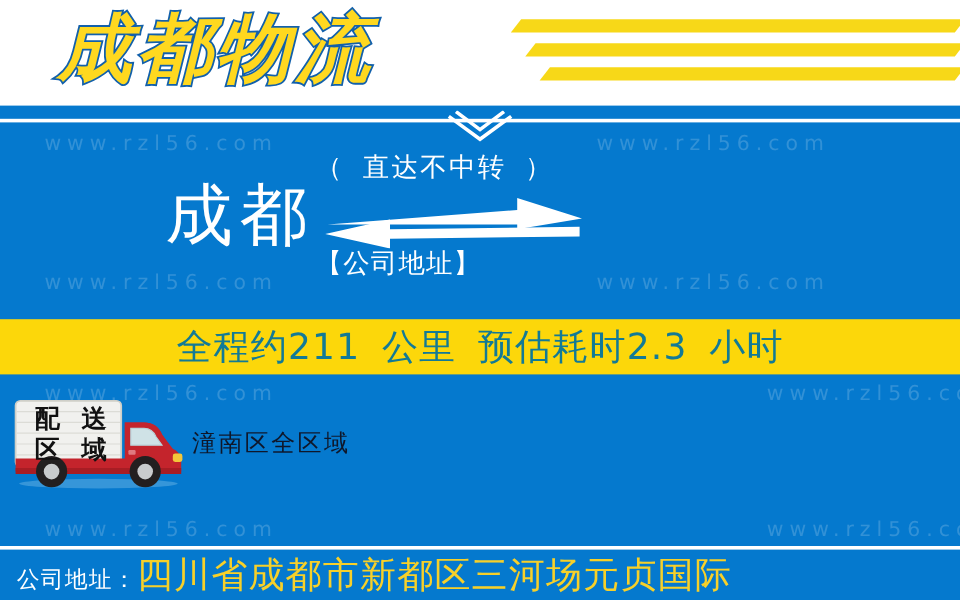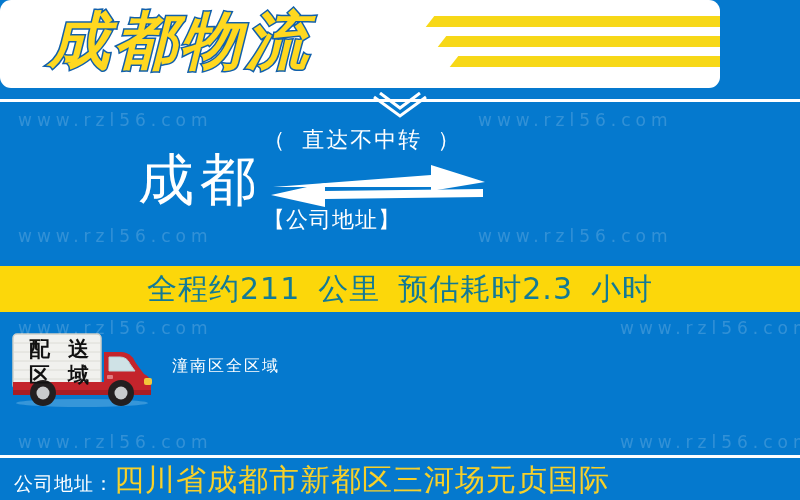--- a/index.html
+++ b/index.html
@@ -15,24 +15,23 @@
     width: 800px;
     height: 500px;
     overflow: hidden;
     background: #0579ce;
   }
 
   
   .header {
     position: absolute;
     left: 0; top: 0;
-    width: 720px; height: 88px;
+    width: 800px; height: 88px;
     background: #ffffff;
     overflow: hidden;
-    border-radius: 11px;
   }
   .brand-title {
     position: absolute;
     left: 48px; top: 2px;
     font-family: "DejaVu Sans", "Liberation Sans", sans-serif;
     font-size: 62px;
     font-weight: bold;
     font-style: italic;
     letter-spacing: 4px;
     color: #ffd81f;
@@ -156,23 +155,23 @@
     align-items: center;
     justify-items: center;
     color: #111111;
     font-size: 21px;
     font-weight: bold;
     line-height: 21px;
     pointer-events: none;
   }
   .area-text {
     position: absolute;
-    left: 172px; top: 26px;
-    color: #ffffff;
-    font-size: 16px;
+    left: 160px; top: 26px;
+    color: #0f172a;
+    font-size: 20px;
     letter-spacing: 2px;
     white-space: nowrap;
   }
 
   
   .bottom-rule {
     position: absolute;
     left: 0; top: 455px;
     width: 800px; height: 3px;
     background: #ffffff;
@@ -196,20 +195,21 @@
 
   
   .wm {
     position: absolute;
     color: rgba(255,255,255,0.18);
     font-size: 17px;
     letter-spacing: 5px;
     white-space: nowrap;
     pointer-events: none;
     font-family: "DejaVu Sans", "Liberation Sans", sans-serif;
+    margin-left: 19px;
   }
 </style>
 </head>
 <body>
 
 <div id="poster">
 
   <div class="header">
     <div class="brand-title">成都物流</div>
 

